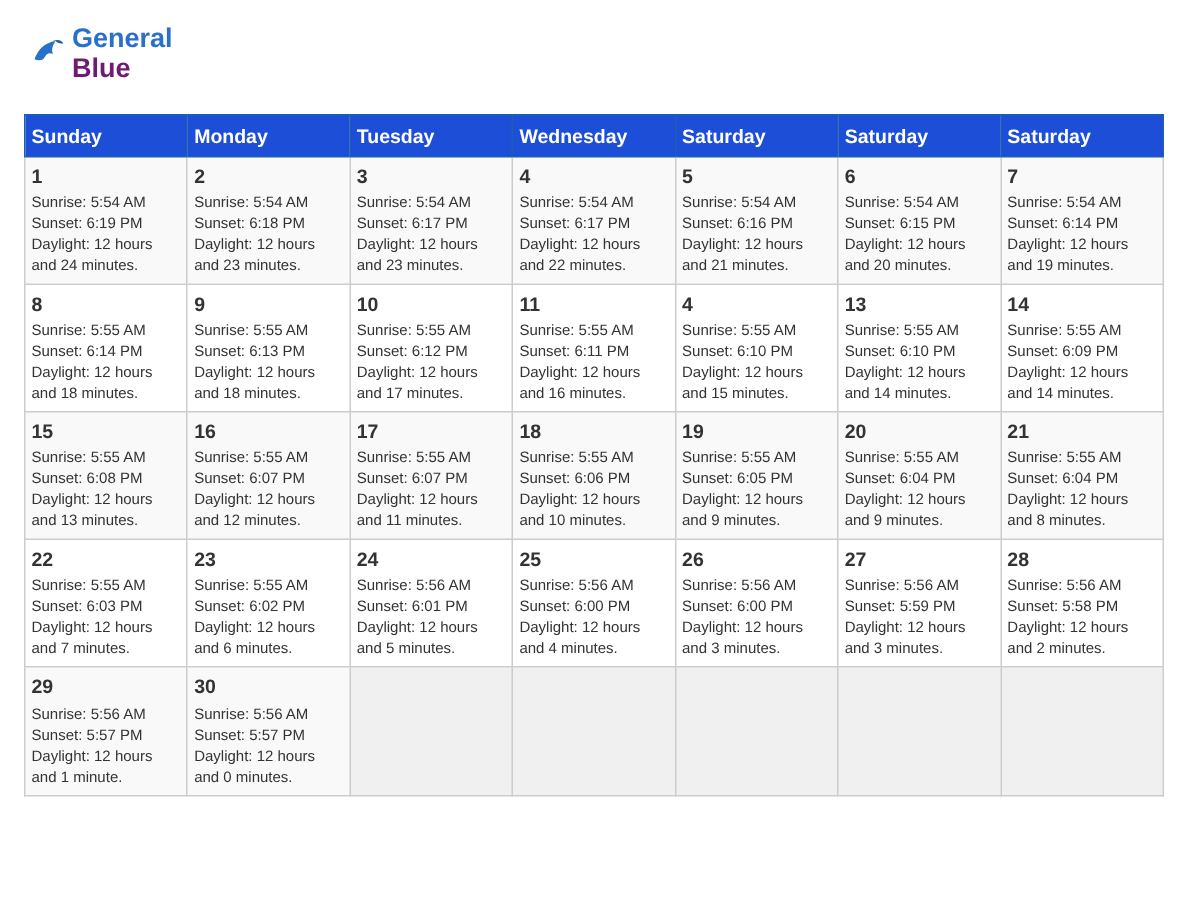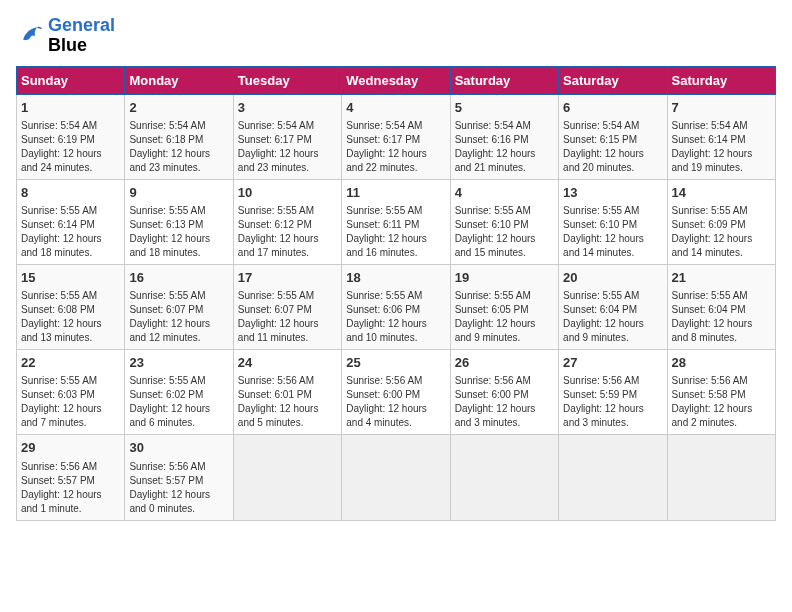--- a/index.html
+++ b/index.html
@@ -7,21 +7,21 @@
       font-family: Arial, sans-serif;
       background: #fff;
       width: 792px;
       min-height: 612px;
       padding: 16px;
     }
     .header {
       display: flex;
       justify-content: space-between;
       align-items: center;
-      margin-bottom: 10px;
+      margin-bottom: 20px;
     }
     .logo {
       display: flex;
       align-items: center;
       gap: 4px;
     }
     .logo-text {
       font-size: 18px;
       font-weight: bold;
       color: #333;
@@ -41,21 +41,21 @@
     .location {
       font-size: 14px;
       color: #555;
     }
     table {
       width: 100%;
       border-collapse: collapse;
       font-size: 11px;
     }
     thead tr th {
-      background: #be185d;
+      background: #1d4ed8;
       color: #fff;
       padding: 6px 4px;
       text-align: left;
       font-size: 13px;
       font-weight: bold;
       border: 1px solid #1a5fb0;
     }
     tbody tr td {
       vertical-align: top;
       padding: 4px 4px;
@@ -84,21 +84,21 @@
 <body>
 
 <div class="header">
   <div class="logo">
     <svg class="logo-bird" viewBox="0 0 32 32" xmlns="http://www.w3.org/2000/svg">
       <path d="M8 20 Q12 8 24 6 Q20 12 22 16 Q18 14 16 18 Q14 22 8 20Z" fill="#2a6fc9"></path>
       <path d="M22 6 Q28 4 30 8 Q26 8 24 6Z" fill="#1a5fb0"></path>
     </svg>
     <div class="logo-text">
       <div><span>General</span></div>
-      <div><span style="color:#000000">Blue</span></div>
+      <div><span style="color:#701a75">Blue</span></div>
     </div>
   </div>
 </div>
 
 <table>
   <thead>
     <tr id="header-row">
         <th>Sunday</th>
         <th>Monday</th>
         <th>Tuesday</th>

